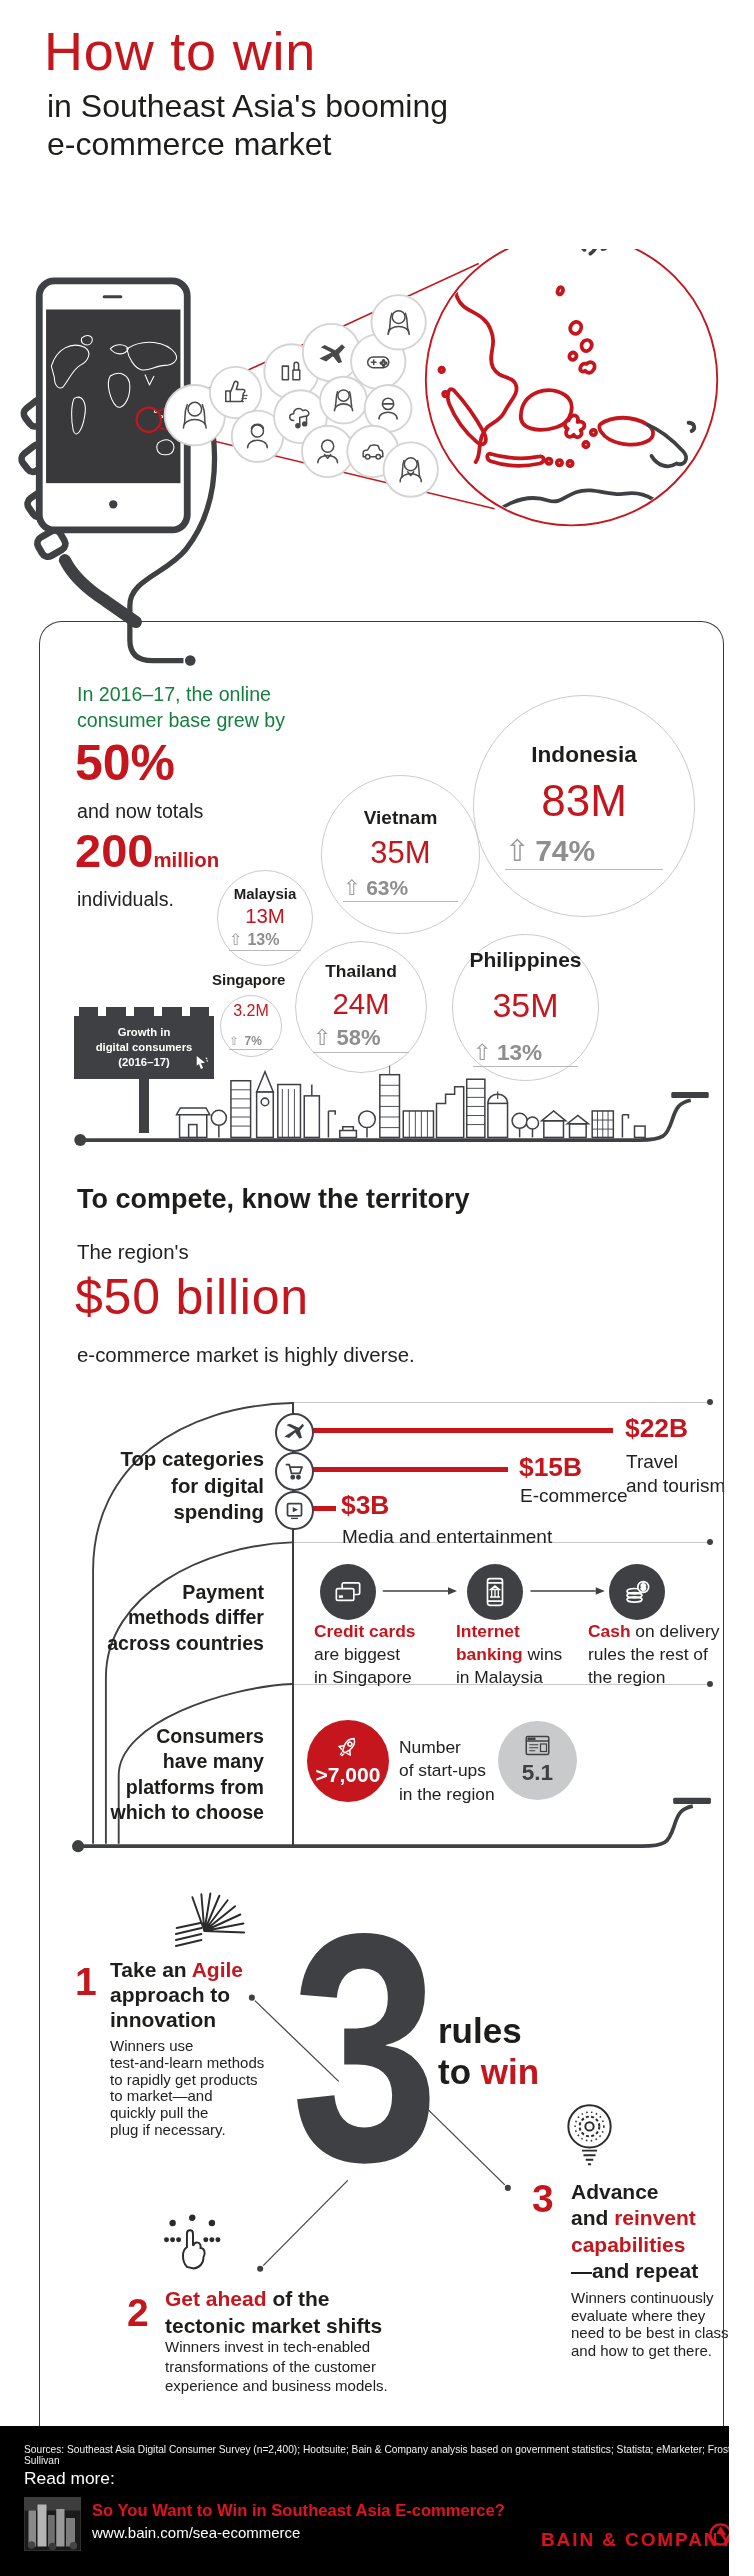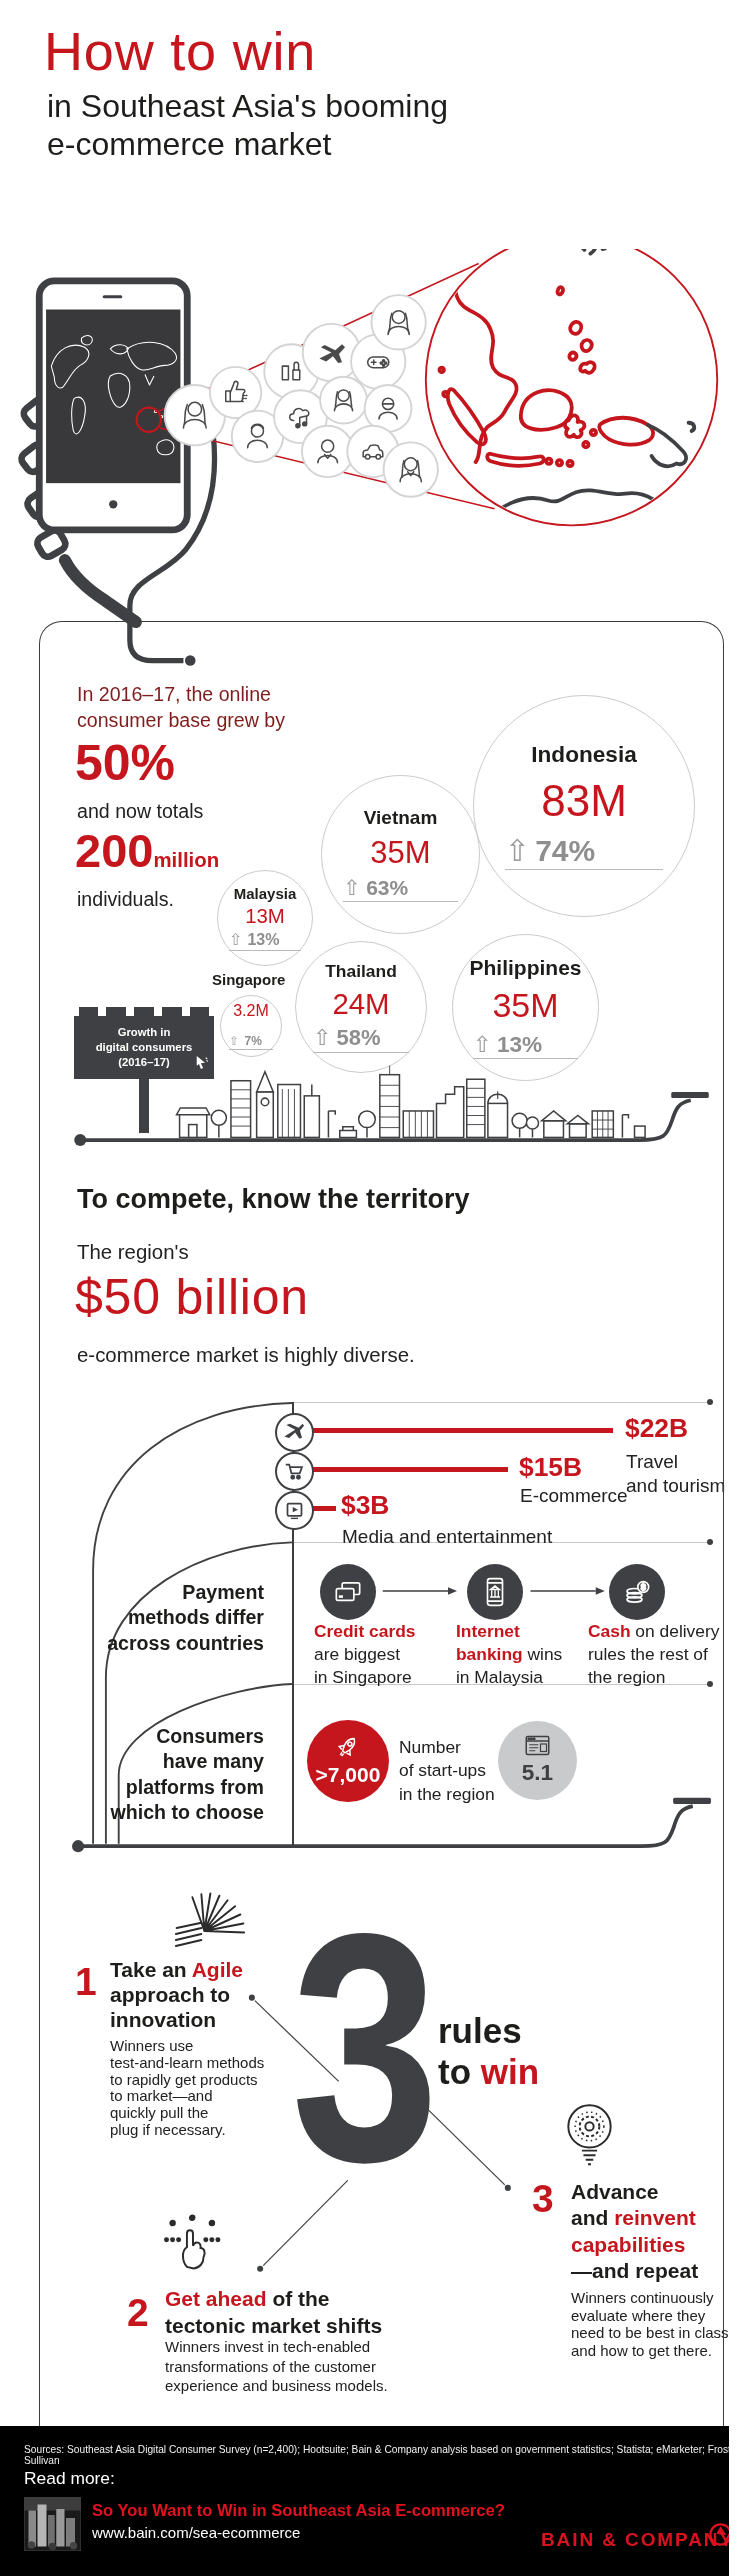--- a/index.html
+++ b/index.html
@@ -13,21 +13,21 @@
   #title{left:44px;top:19.6px;font-size:54px;font-weight:400;color:#C5161D;letter-spacing:0.8px;}
   #subtitle{left:47px;top:88px;font-size:32px;line-height:1.18;font-weight:400;color:#1d1d1b;}
 
   
   #panel{left:39px;top:621px;width:683px;height:1804px;border:1.5px solid #3B3C3E;border-bottom:none;
          border-radius:22.6px 22.6px 0 0;z-index:1;}
   #h1box{left:214px;top:590px;width:468px;background:#fff;font-size:32px;font-weight:bold;
          line-height:1.28;padding:0 0 7.5px 6px;z-index:3;}
 
   
-  #intro-l1{left:77px;top:682px;font-size:19.6px;line-height:1.32;color:#7f1d1d;}
+  #intro-l1{left:77px;top:682px;font-size:19.6px;line-height:1.32;color:#15803d;}
   #stat1{left:75px;top:734px;font-size:50px;font-weight:bold;color:#C5161D;}
   #intro-l2{left:77px;top:800px;font-size:19.6px;color:#222;}
   #stat2row{left:75px;top:823px;}
   #stat2{font-size:47px;font-weight:bold;color:#C5161D;}
   #stat2sfx{font-size:20.4px;font-weight:bold;color:#C5161D;}
   #intro-l3{left:77px;top:888px;font-size:19.6px;color:#222;}
 
   .bubble{border:1.5px solid #CBCBCB;border-radius:50%;background:#fff;display:flex;flex-direction:column;
           align-items:center;justify-content:center;text-align:center;z-index:2;}
   .b-label{font-weight:bold;color:#1d1d1b;}
@@ -40,21 +40,21 @@
   #b-indonesia .b-growth{font-size:30px;width:157px;}
   #b-vietnam{left:321px;top:775px;width:157px;height:157px;gap:5.3px;}
   #b-vietnam .b-label{font-size:19px;} #b-vietnam .b-value{font-size:31px;}
   #b-vietnam .b-growth{font-size:21px;width:113px;}
   #b-malaysia{left:217px;top:870px;width:94px;height:94px;gap:2.3px;}
   #b-malaysia .b-label{font-size:15px;} #b-malaysia .b-value{font-size:20.4px;}
   #b-malaysia .b-growth{font-size:16px;width:71px;}
   #b-thailand{left:295px;top:941px;width:130px;height:130px;gap:4.5px;}
   #b-thailand .b-label{font-size:17.4px;} #b-thailand .b-value{font-size:29.4px;}
   #b-thailand .b-growth{font-size:22px;width:95px;}
-  #b-philippines{left:452px;top:934px;width:145px;height:145px;gap:6px;}
+  #b-philippines{left:452px;top:934px;width:145px;height:145px;gap:14px;}
   #b-philippines .b-label{font-size:21px;} #b-philippines .b-value{font-size:34px;}
   #b-philippines .b-growth{font-size:22.6px;width:104px;}
   #b-singapore{left:220px;top:995px;width:60px;height:60px;gap:14px;}
   #b-singapore .b-value{font-size:16px;}
   #b-singapore .b-growth{font-size:12px;width:42px;}
   #sg-label{left:212px;top:971px;font-size:15px;font-weight:bold;}
 
   
   #bb{left:74px;top:1007px;width:140px;z-index:2;}
   #bb-screens{display:flex;justify-content:space-between;padding:0 4.5px;}
@@ -458,20 +458,22 @@
   <div class="abs divid" id="div1"></div>
   <div class="abs divid" id="div2"></div>
   <div class="abs divid" id="div3"></div>
 
   <svg class="abs" style="left:72px;top:1398px;" width="226" height="450" viewBox="95 1852 300 596" fill="none" stroke="#3F4043" stroke-width="2.5">
     <path d="M387,1858 C240,1862 123,1940 123,2080 L123,2443"></path>
     <path d="M387,2043 C270,2047 140,2112 140,2222 L140,2443"></path>
     <path d="M387,2231 C300,2235 157,2282 157,2352 L157,2443"></path>
   </svg>
 
+  <div class="abs sec2-label pre" id="cat-label">Top categories
+for digital spending</div>
   <div class="abs sec2-label pre" id="pay-label">Payment
 methods differ
 across countries</div>
   <div class="abs sec2-label pre" id="plat-label">Consumers
 have many
 platforms from
 which to choose</div>
 
   <div class="abs cat-c" id="cat-c1">
     <svg width="22.6" height="22.6" viewBox="0 0 30 30">

